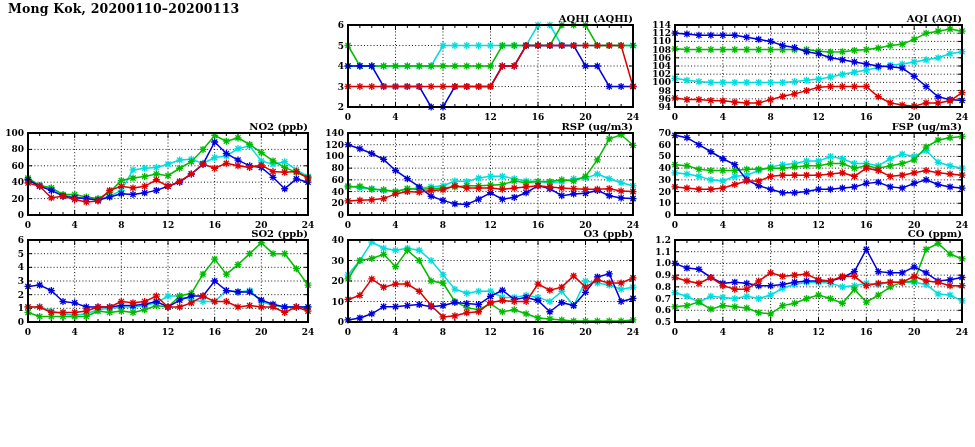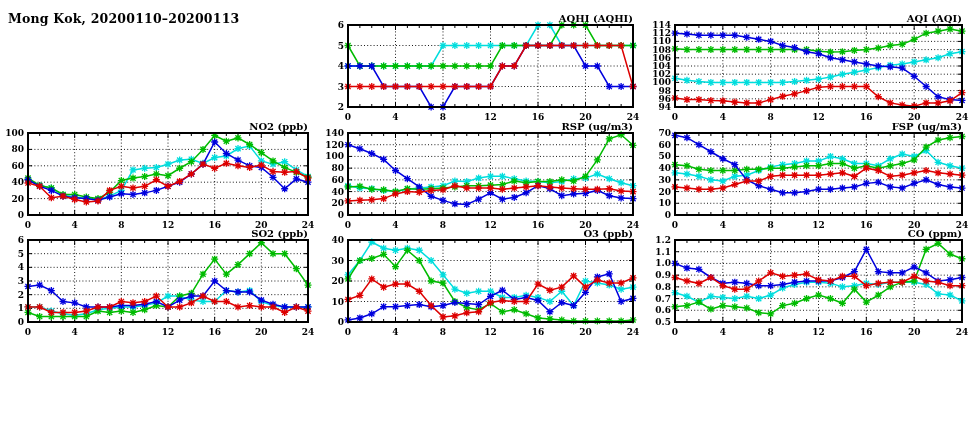--- a/index.html
+++ b/index.html
@@ -1,21 +1,21 @@
 <!DOCTYPE html>
 <html><head>
 <meta charset="utf-8">
 <style>
   html,body{margin:0;padding:0;}
   body{
     width:975px;height:447px;background:#ffffff;position:relative;overflow:hidden;
     font-family:"DejaVu Serif",serif;
   }
   .page-title{
-    position:absolute;left:8px;top:11px;
+    position:absolute;left:8px;top:1px;
     font-size:12.5px;font-weight:bold;color:#000;letter-spacing:0.2px;
     white-space:nowrap;
   }
   .chart-svg{position:absolute;}
   .chart-svg text{
     font-family:"DejaVu Serif",serif;font-weight:bold;fill:#000;
   }
   .chart-svg .ticklbl{font-size:9px;}
   .chart-svg .title{font-size:10px;}
 </style>

